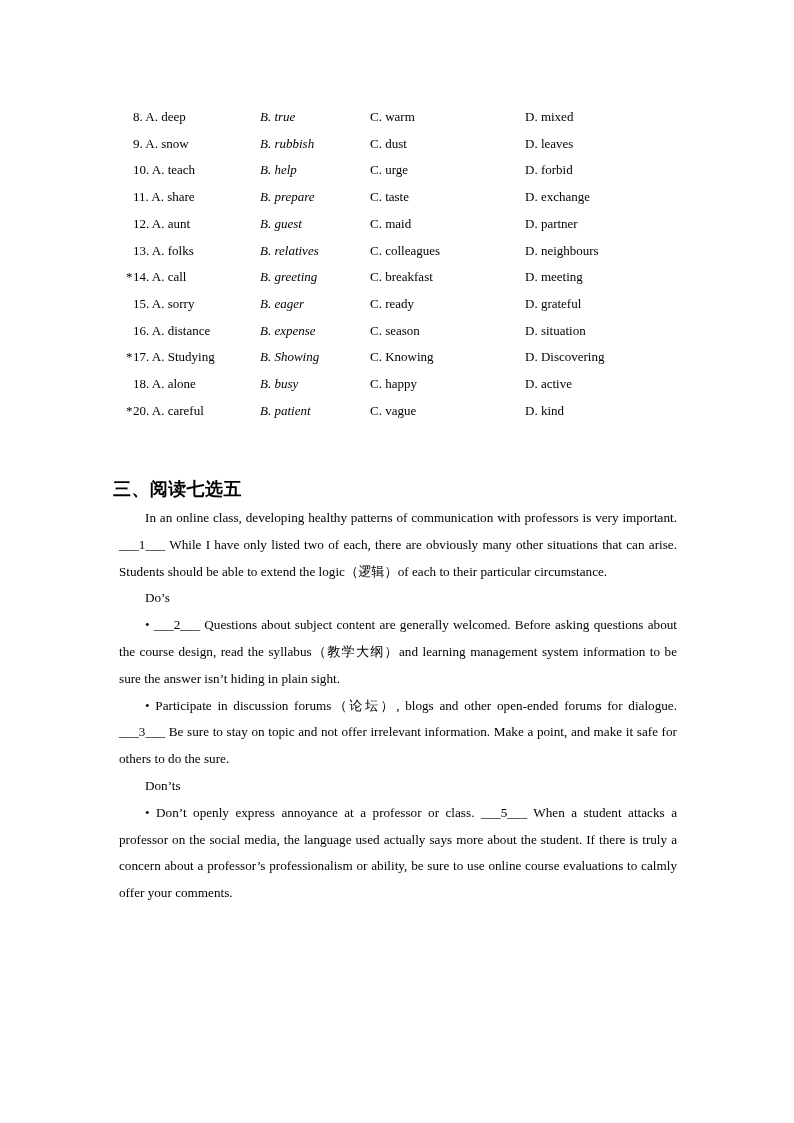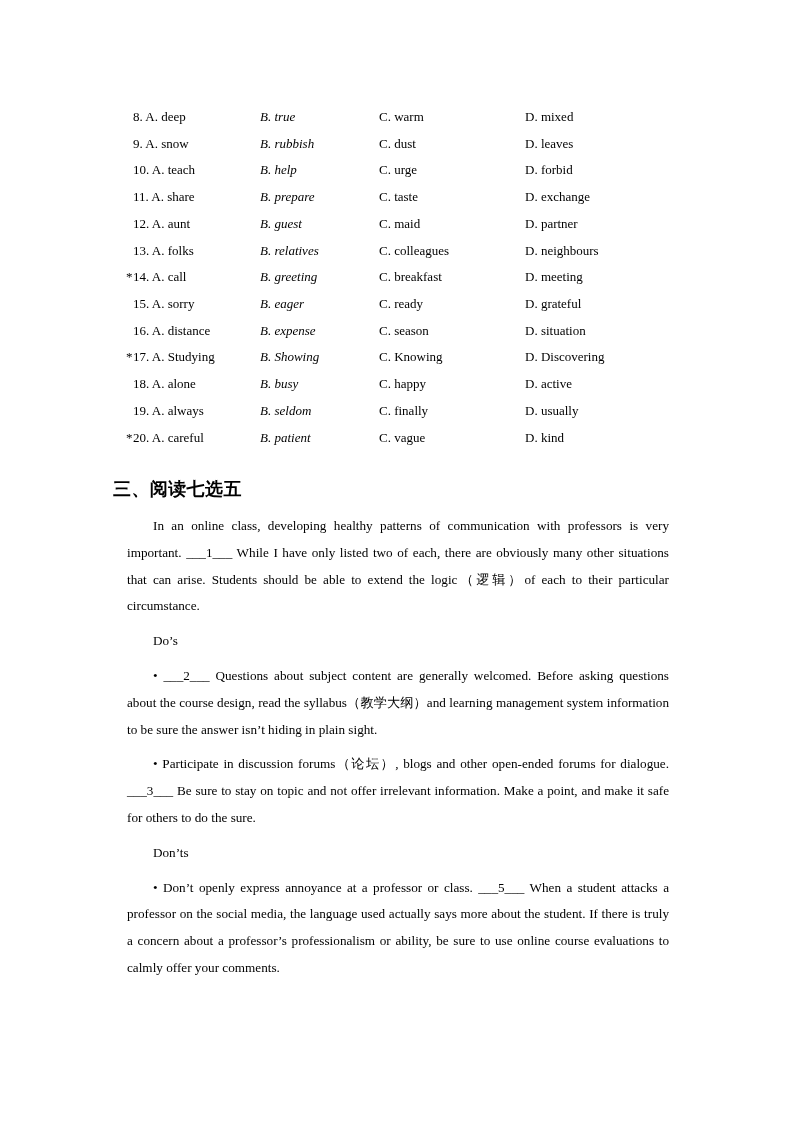--- a/index.html
+++ b/index.html
@@ -41,42 +41,42 @@
     position: absolute;
     left: 14px;
     top: 0;
   }
   .opt-stem .star {
     position: absolute;
     left: -7px;
     top: 0;
   }
   .opt-b { position: absolute; left: 141px; top: 0; font-style: italic; }
-  .opt-c { position: absolute; left: 251px; top: 0; margin-left: 9px; }
+  .opt-c { position: absolute; left: 251px; top: 0; }
   .opt-d { position: absolute; left: 406px; top: 0; }
 
   
   .section-heading {
     position: absolute;
     left: 113px;
     top: 477px;
     font-size: 18px;
     font-weight: bold;
     letter-spacing: 0.4px;
   }
 
   
   .passage {
     position: absolute;
     left: 119px;
     top: 505px;
     width: 558px;
   }
   .para {
-    margin: 8px;
+    margin: 0;
     font-size: 13.2px;
     line-height: 26.8px;
     text-align: justify;
     text-justify: inter-word;
     text-indent: 26px;
   }
 </style>
 </head>
 <body>
 
@@ -154,26 +154,20 @@
       <span class="opt-d">D. Discovering</span>
     </div>
 
     <div class="opt-row">
       <span class="opt-stem"><span class="star"></span><span>18.</span> <span>A. alone</span></span>
       <span class="opt-b">B. busy</span>
       <span class="opt-c">C. happy</span>
       <span class="opt-d">D. active</span>
     </div>
 
-    <div class="opt-row">
-      <span class="opt-stem"><span class="star"></span><span>19.</span> <span>A. always</span></span>
-      <span class="opt-b">B. seldom</span>
-      <span class="opt-c">C. finally</span>
-      <span class="opt-d">D. usually</span>
-    </div>
 
     <div class="opt-row">
       <span class="opt-stem"><span class="star">*</span><span>20.</span> <span>A. careful</span></span>
       <span class="opt-b">B. patient</span>
       <span class="opt-c">C. vague</span>
       <span class="opt-d">D. kind</span>
     </div>
 
   </div>
 

